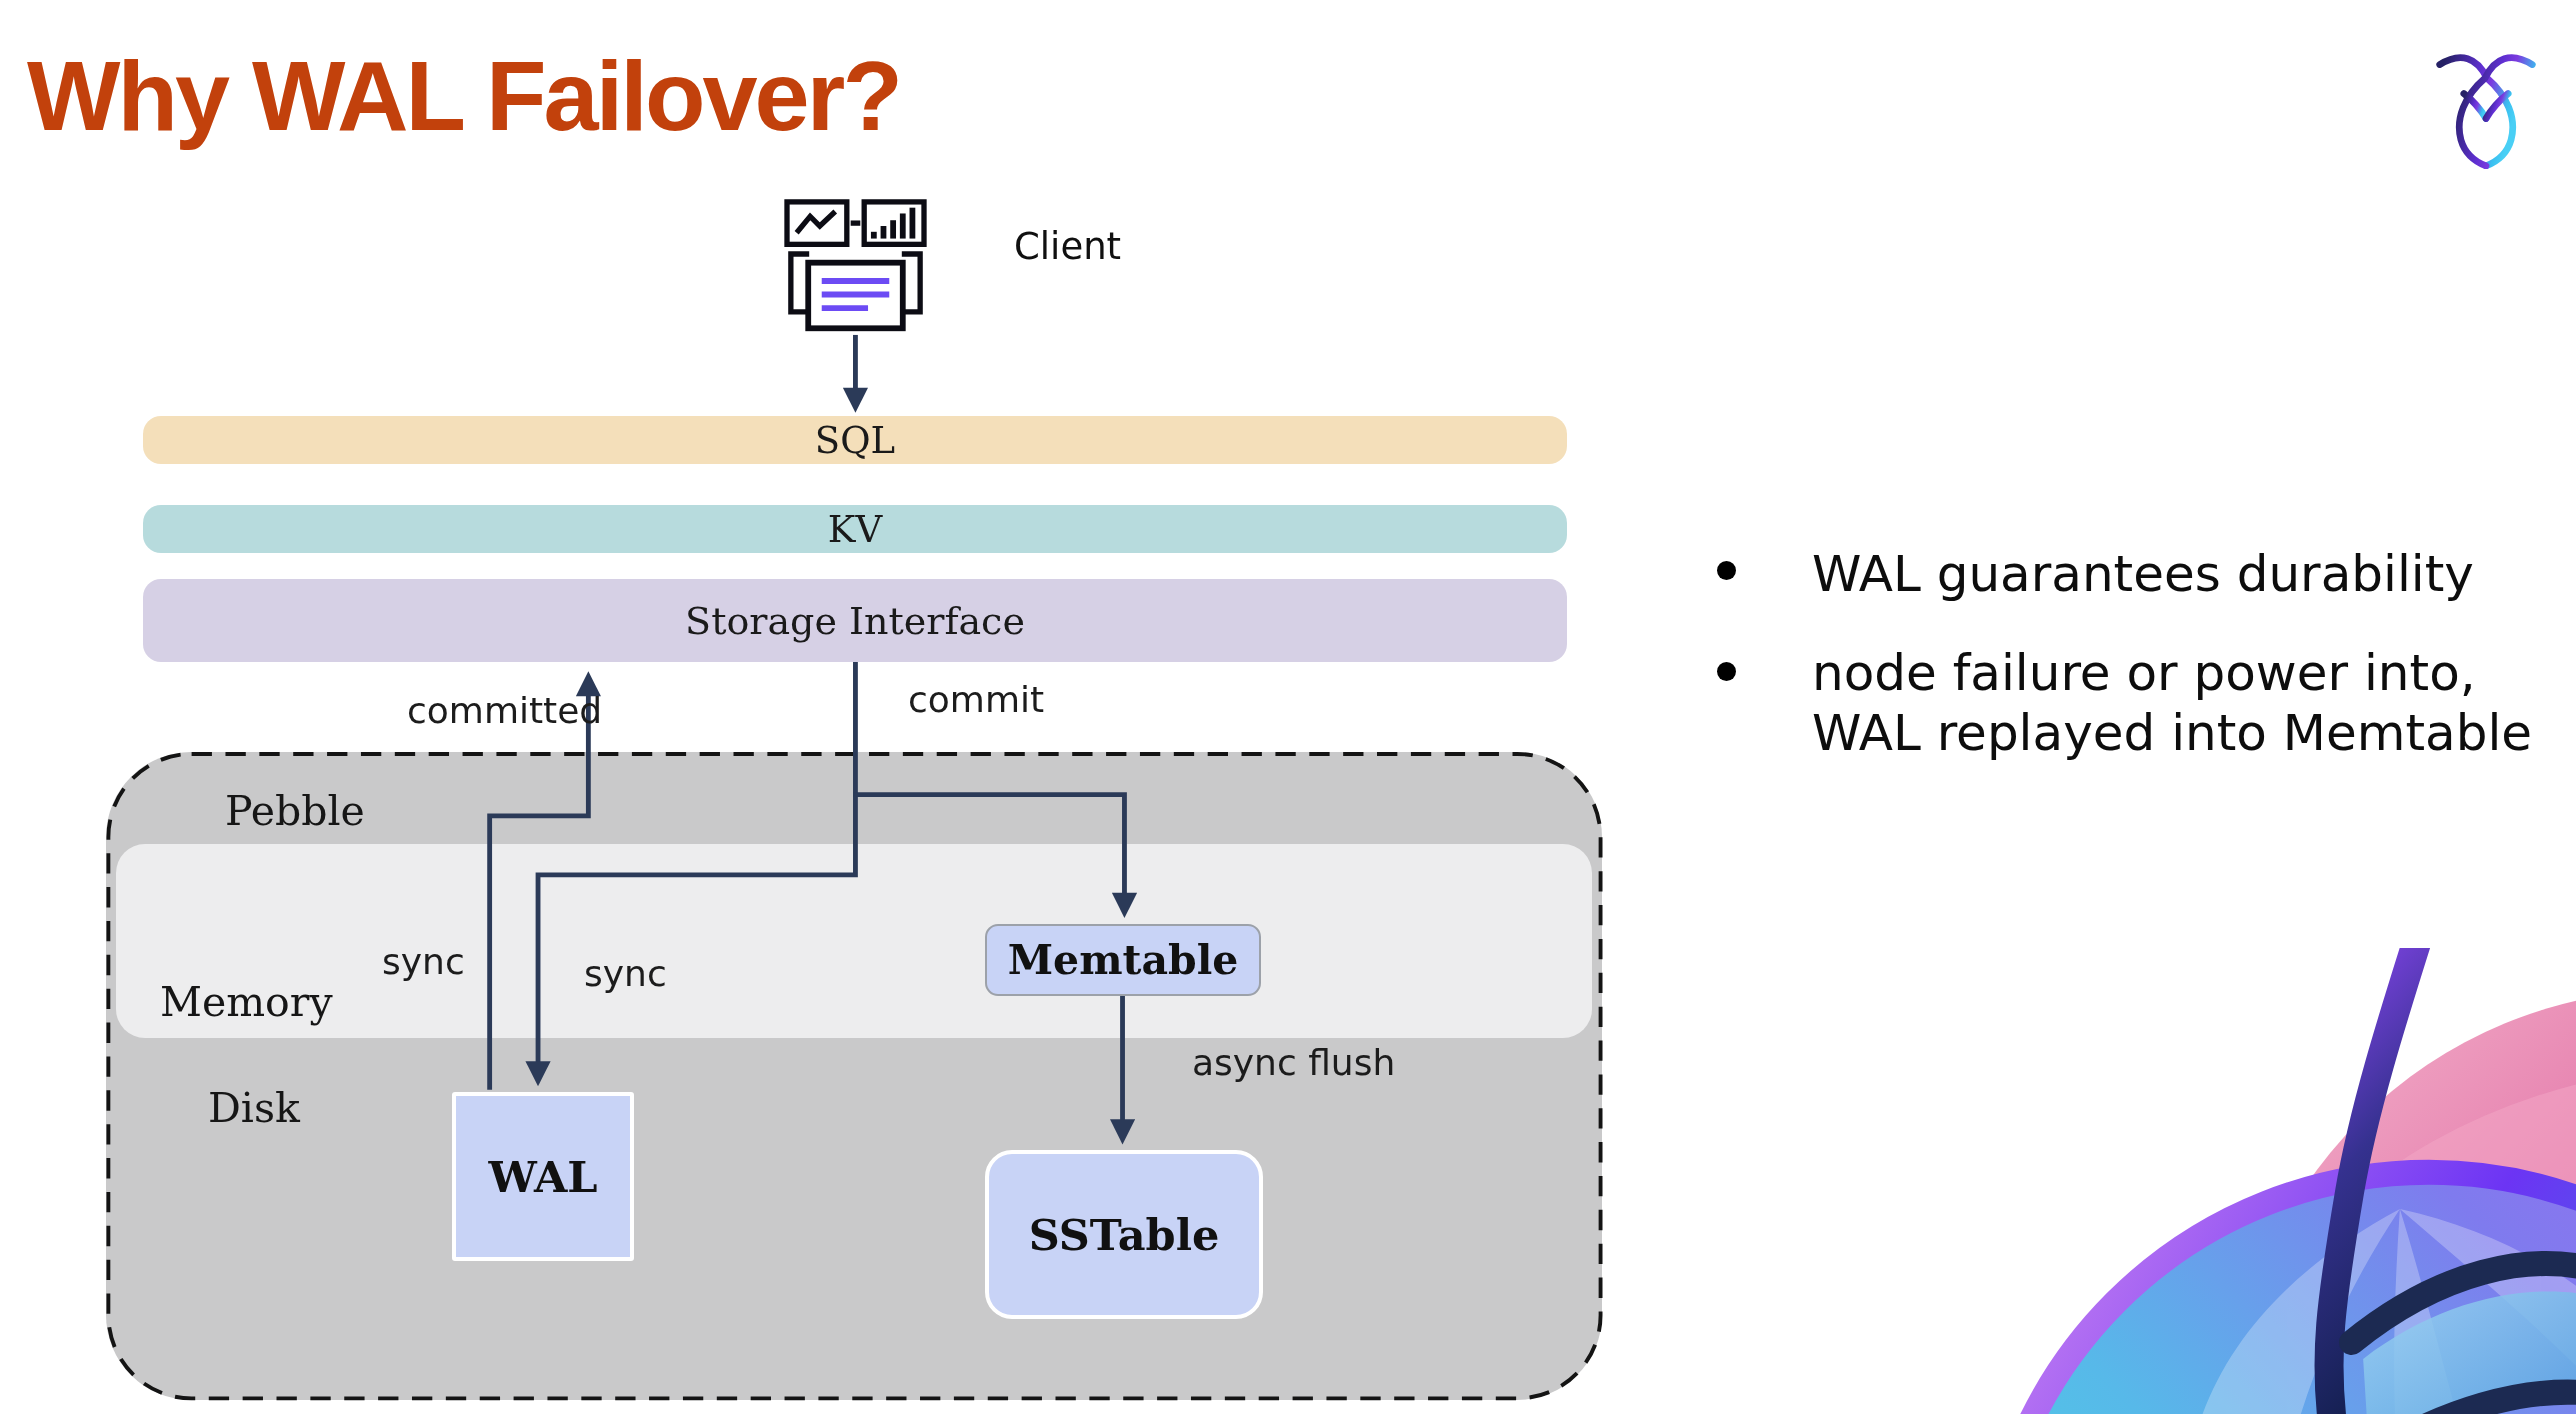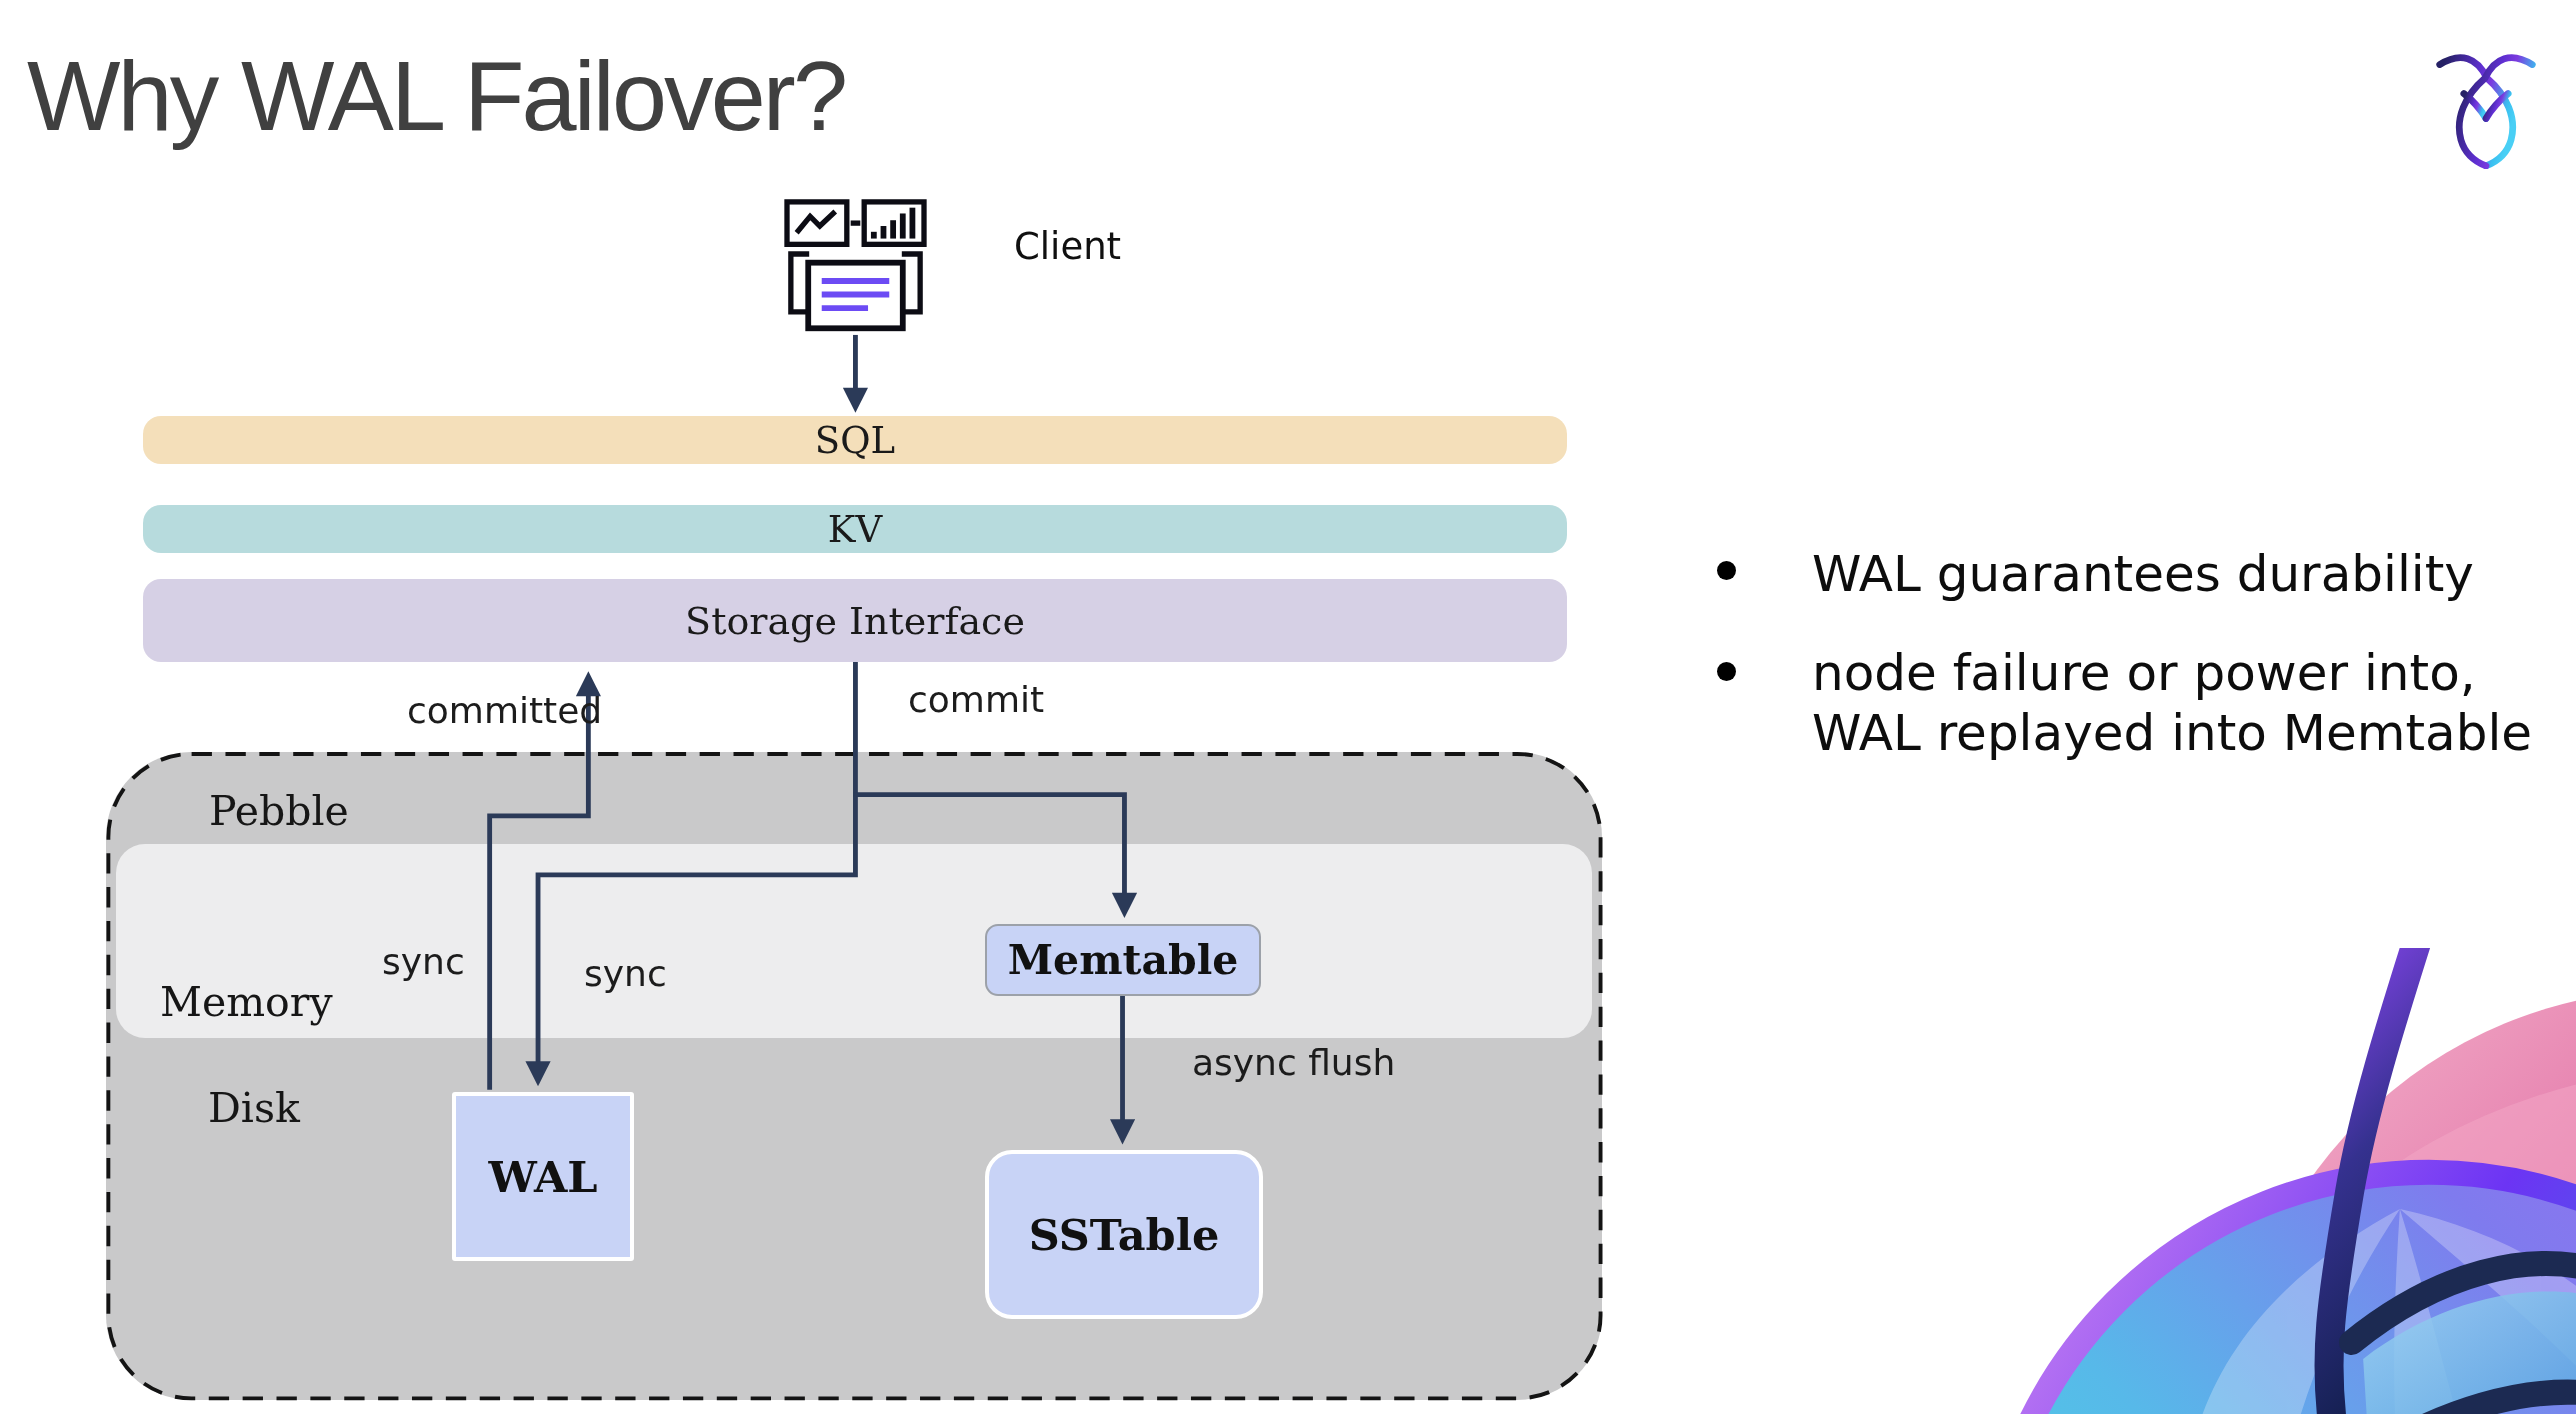--- a/index.html
+++ b/index.html
@@ -5,22 +5,22 @@
   :root{
     --sql_bar:#F4DFBA; --kv_bar:#B7DBDD; --storage_bar:#D6D0E5;
     --pebble_bg:#C9C9CA; --memory_bg:#EDEDEE; --box_fill:#C8D3F6;
     --memtable_border:#9CA1A9; --edge:#2B3A58; --doc_lines:#6C4BF4; --dash:#141414;
   }
   *{margin:0;padding:0;box-sizing:border-box}
   html,body{background:#fff}
   .slide{position:relative;width:2576px;height:1415px;overflow:hidden;background:#fff;
          font-family:"DejaVu Sans",sans-serif;color:#141414}
   .abs{position:absolute}
-  .title{left:27px;top:39px;font-family:"Liberation Sans",sans-serif;font-weight:normal;
-         font-size:99px;letter-spacing:-2.9px;color:#404040;white-space:nowrap}
+  .title{left:27px;top:39px;font-family:"Liberation Sans",sans-serif;font-weight:bold;
+         font-size:99px;letter-spacing:-2.9px;color:#c2410c;white-space:nowrap}
   
   .bar{left:143px;width:1424px;border-radius:18px;display:flex;align-items:center;justify-content:center;
        font-family:"DejaVu Serif",serif;font-size:37px;color:#1a1a1a}
   .bar-sql{top:416px;height:48px;background:var(--sql_bar)}
   .bar-kv{top:505px;height:48px;background:var(--kv_bar)}
   .bar-storage{top:579px;height:83px;background:var(--storage_bar);font-size:38px}
   
   .pebble{left:106px;top:752px;width:1496px;height:648px;border-radius:85px;background:var(--pebble_bg)}
   .memory{left:116px;top:844px;width:1476px;height:194px;border-radius:29px;background:var(--memory_bg)}
   .zone-label{font-family:"DejaVu Serif",serif;font-size:41px;color:#161616;white-space:nowrap}
@@ -100,21 +100,21 @@
   </div>
   <div class="abs bar bar-kv">
     <span>KV</span>
   </div>
   <div class="abs bar bar-storage">
     <span>Storage Interface</span>
   </div>
 
   <div class="abs pebble"></div>
   <div class="abs memory"></div>
-  <div class="abs zone-label" style="left:209px;top:787px">Pebble</div>
+  <div class="abs zone-label" style="left:225px;top:787px">Pebble</div>
   <div class="abs zone-label" style="left:160px;top:978px">Memory</div>
   <div class="abs zone-label" style="left:208px;top:1084px">Disk</div>
 
   <svg class="abs lines" viewBox="0 0 2662 1462">
     <defs>
       <marker id="arr" viewBox="0 0 12 12" refX="9" refY="6" markerWidth="6" markerHeight="5.2" orient="auto">
         <path class="arrhead" d="M0,0 L12,6 L0,12 Z"></path>
       </marker>
     </defs>
     <rect class="dash-rect" x="112" y="779" width="1542" height="666" rx="86"></rect>

